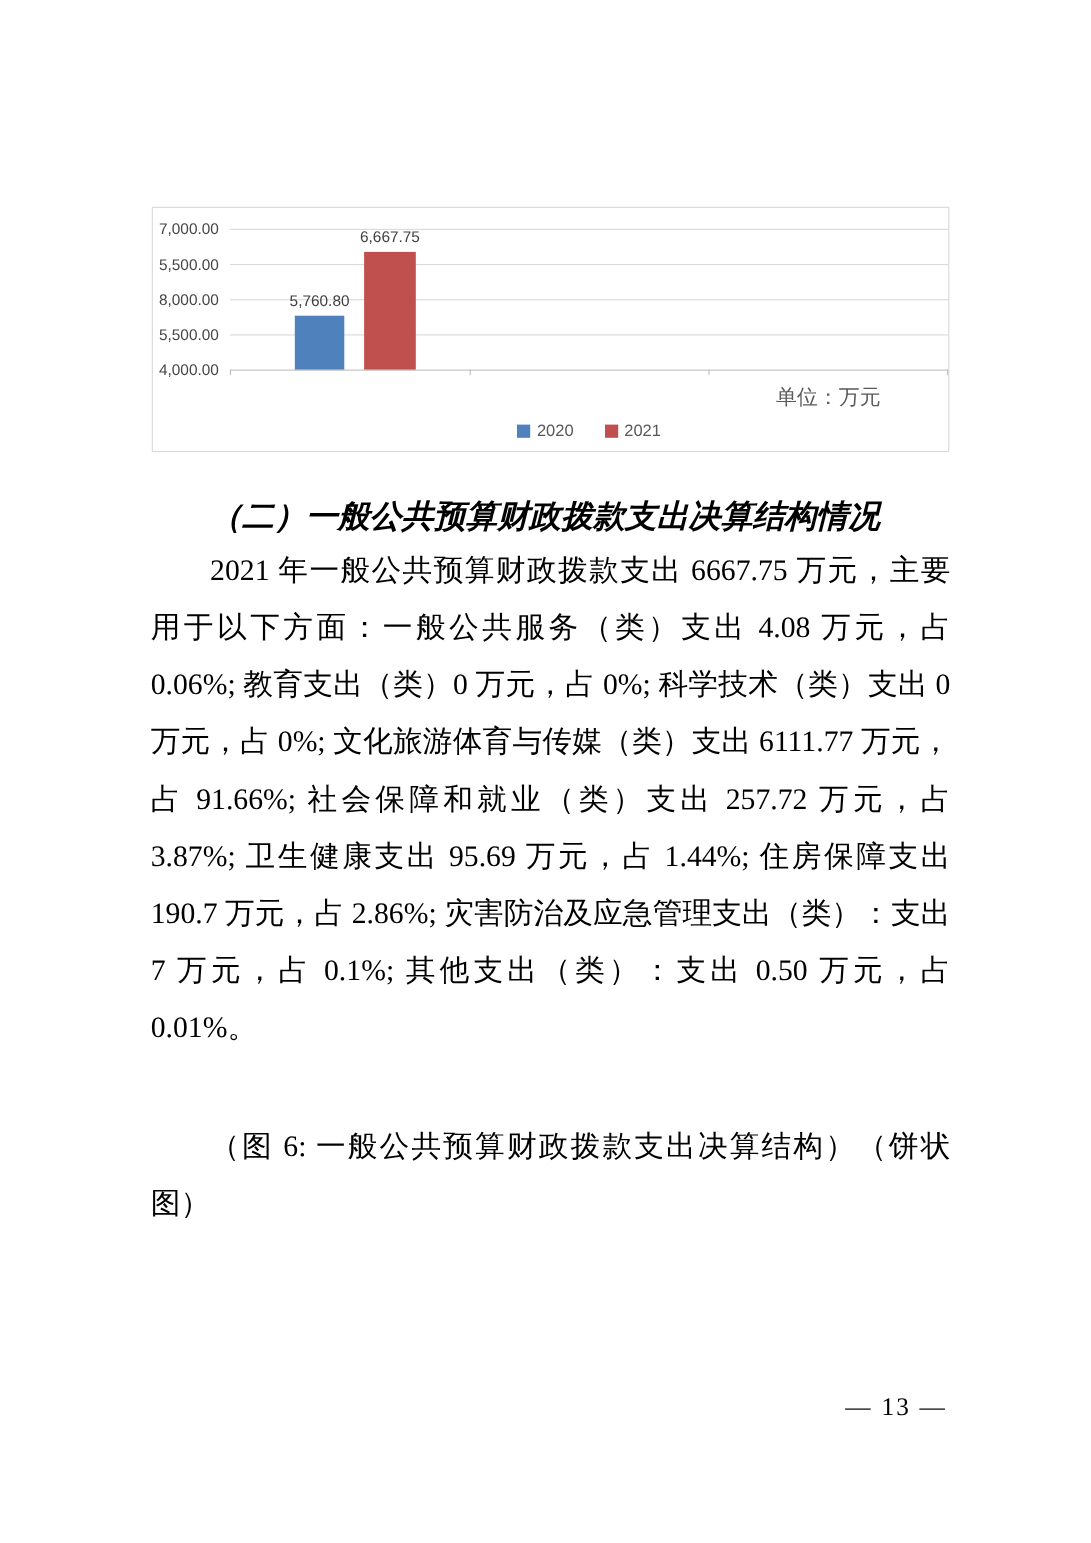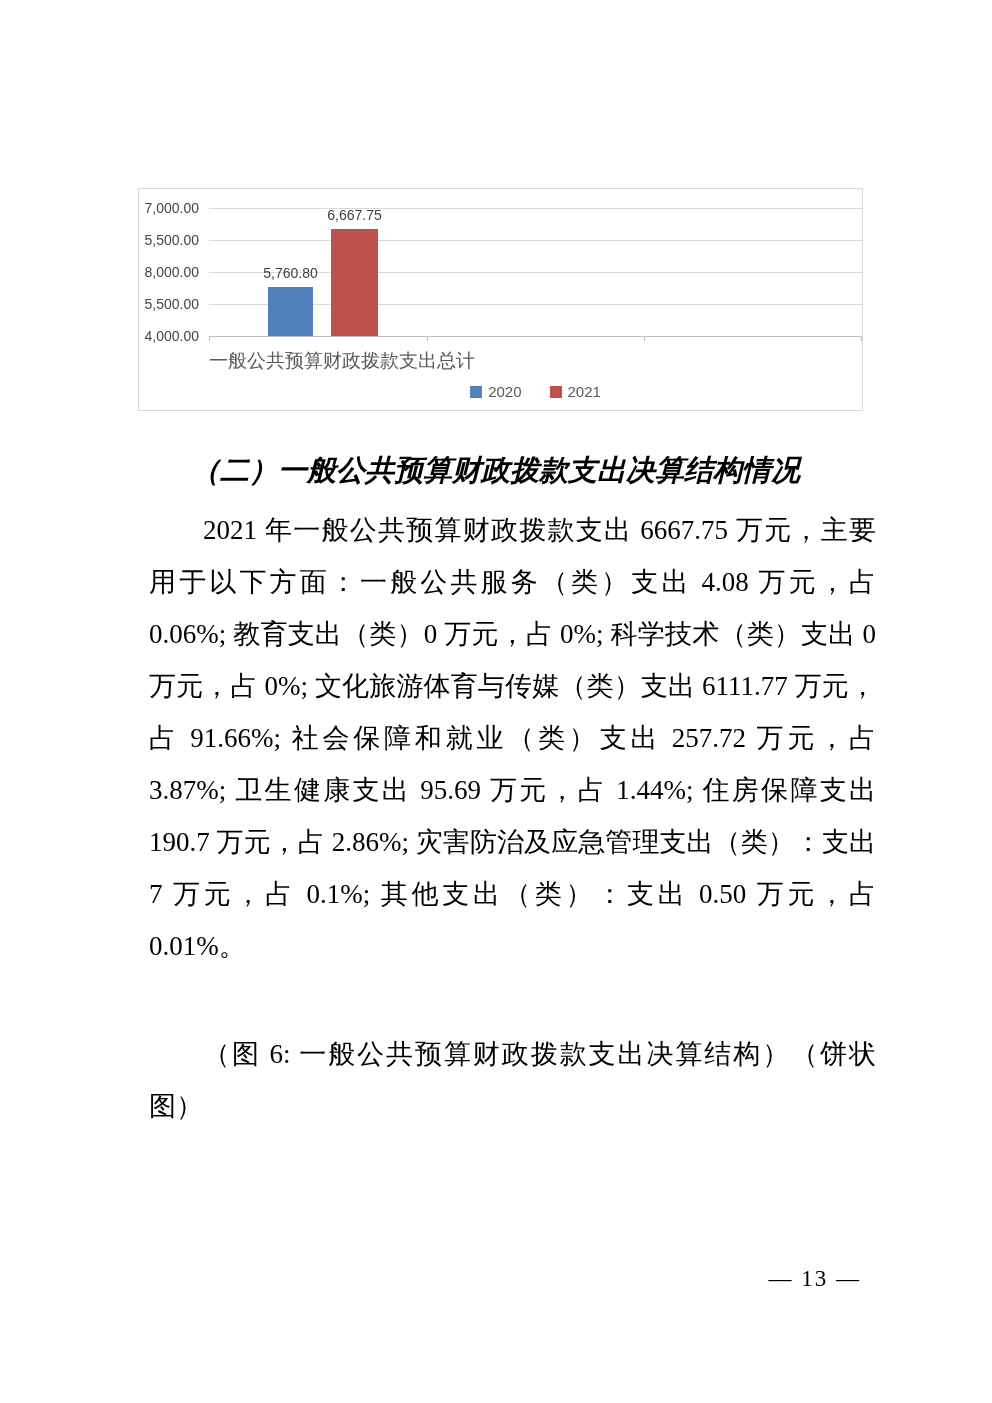--- a/index.html
+++ b/index.html
@@ -53,21 +53,21 @@
 
   
   .heading {
     position: absolute; left: 133px; top: 447px; width: 727px;
     font-size: 29px; font-weight: bold; line-height: 46px;
     text-indent: 2em; margin: 0; font-style: italic;
   }
   .body-para {
     position: absolute; left: 133px; width: 727px;
     font-size: 27px; line-height: 52px;
-    text-align: justify; text-indent: 2em; margin: 16px;
+    text-align: justify; text-indent: 2em; margin: 4px;
   }
   .para-main  { top: 488px; }
   .para-note  { top: 904px; }
   .para-caption { top: 1012px; }
 
   .page-number {
     position: absolute; top: 1266px; right: 131px;
     font-size: 23px; letter-spacing: 2px; white-space: nowrap;
   }
 </style>
@@ -92,21 +92,21 @@
         <div class="axis-tick" style="left: 288px;"></div>
         <div class="axis-tick" style="left: 505px;"></div>
         <div class="axis-tick" style="left: 722px;"></div>
       </div>
     <div id="chart-bars">
         <div class="bar" style="left: 129px; width: 45px; top: 98.3088px; height: 48.6912px; background: rgb(79, 129, 189);"></div>
         <div class="bar-label" style="left: 151.5px; top: 76.3088px;">5,760.80</div>
         <div class="bar" style="left: 192px; width: 47px; top: 40.264px; height: 106.736px; background: rgb(192, 80, 77);"></div>
         <div class="bar-label" style="left: 215.5px; top: 18.264px; text-align: right;">6,667.75</div>
       </div>
-    <div class="cat-label">一般公共预算财政拨款支出总计</div>
+    <div class="unit-label">单位：万元</div>
     <div class="legend" id="chart-legend">
         <div class="legend-item">
           <span class="legend-swatch" style="background: rgb(79, 129, 189);"></span>
           <span>2020</span>
         </div>
         <div class="legend-item">
           <span class="legend-swatch" style="background: rgb(192, 80, 77);"></span>
           <span>2021</span>
         </div>
       </div>

